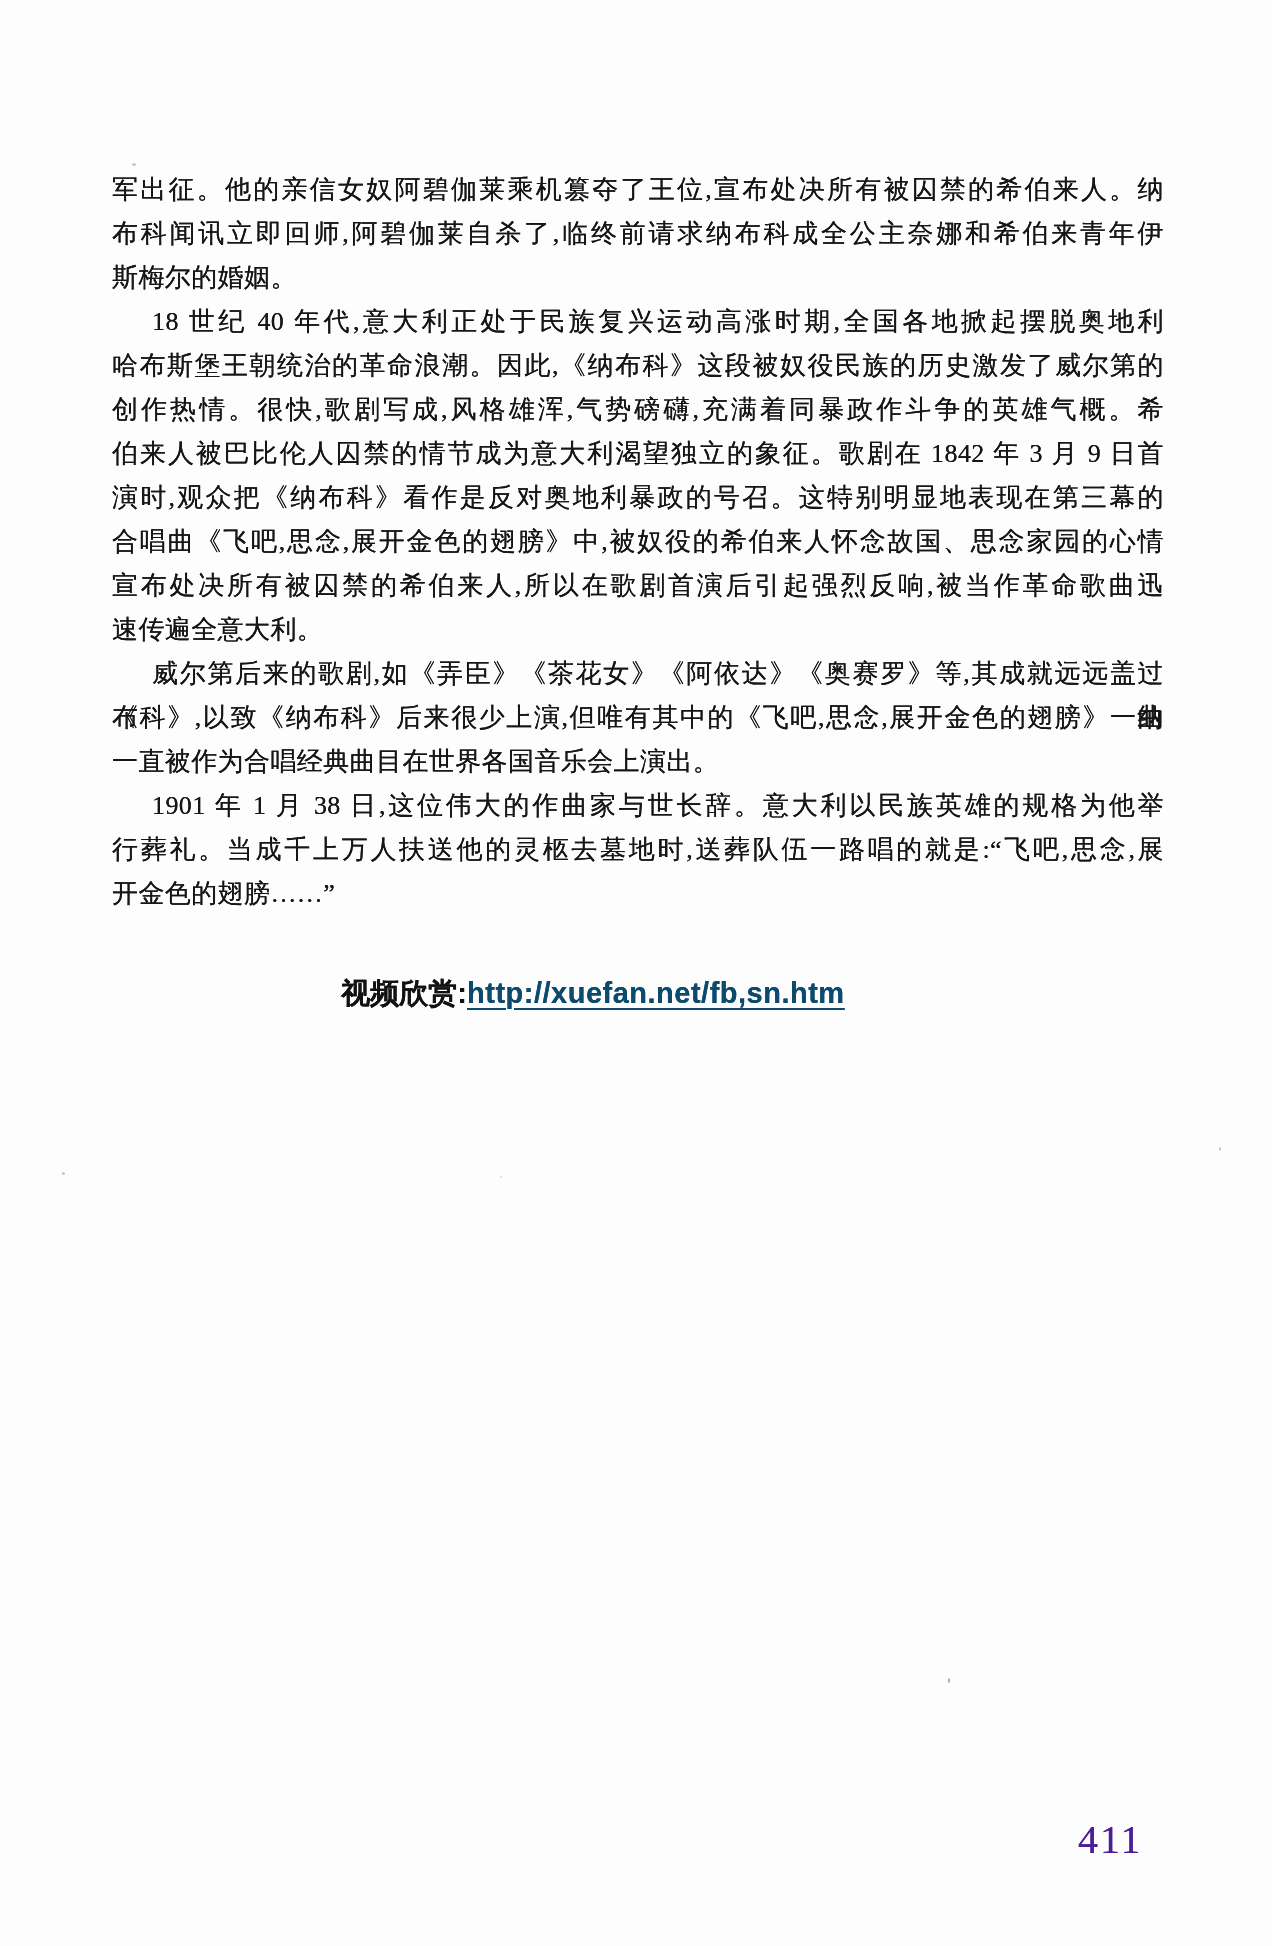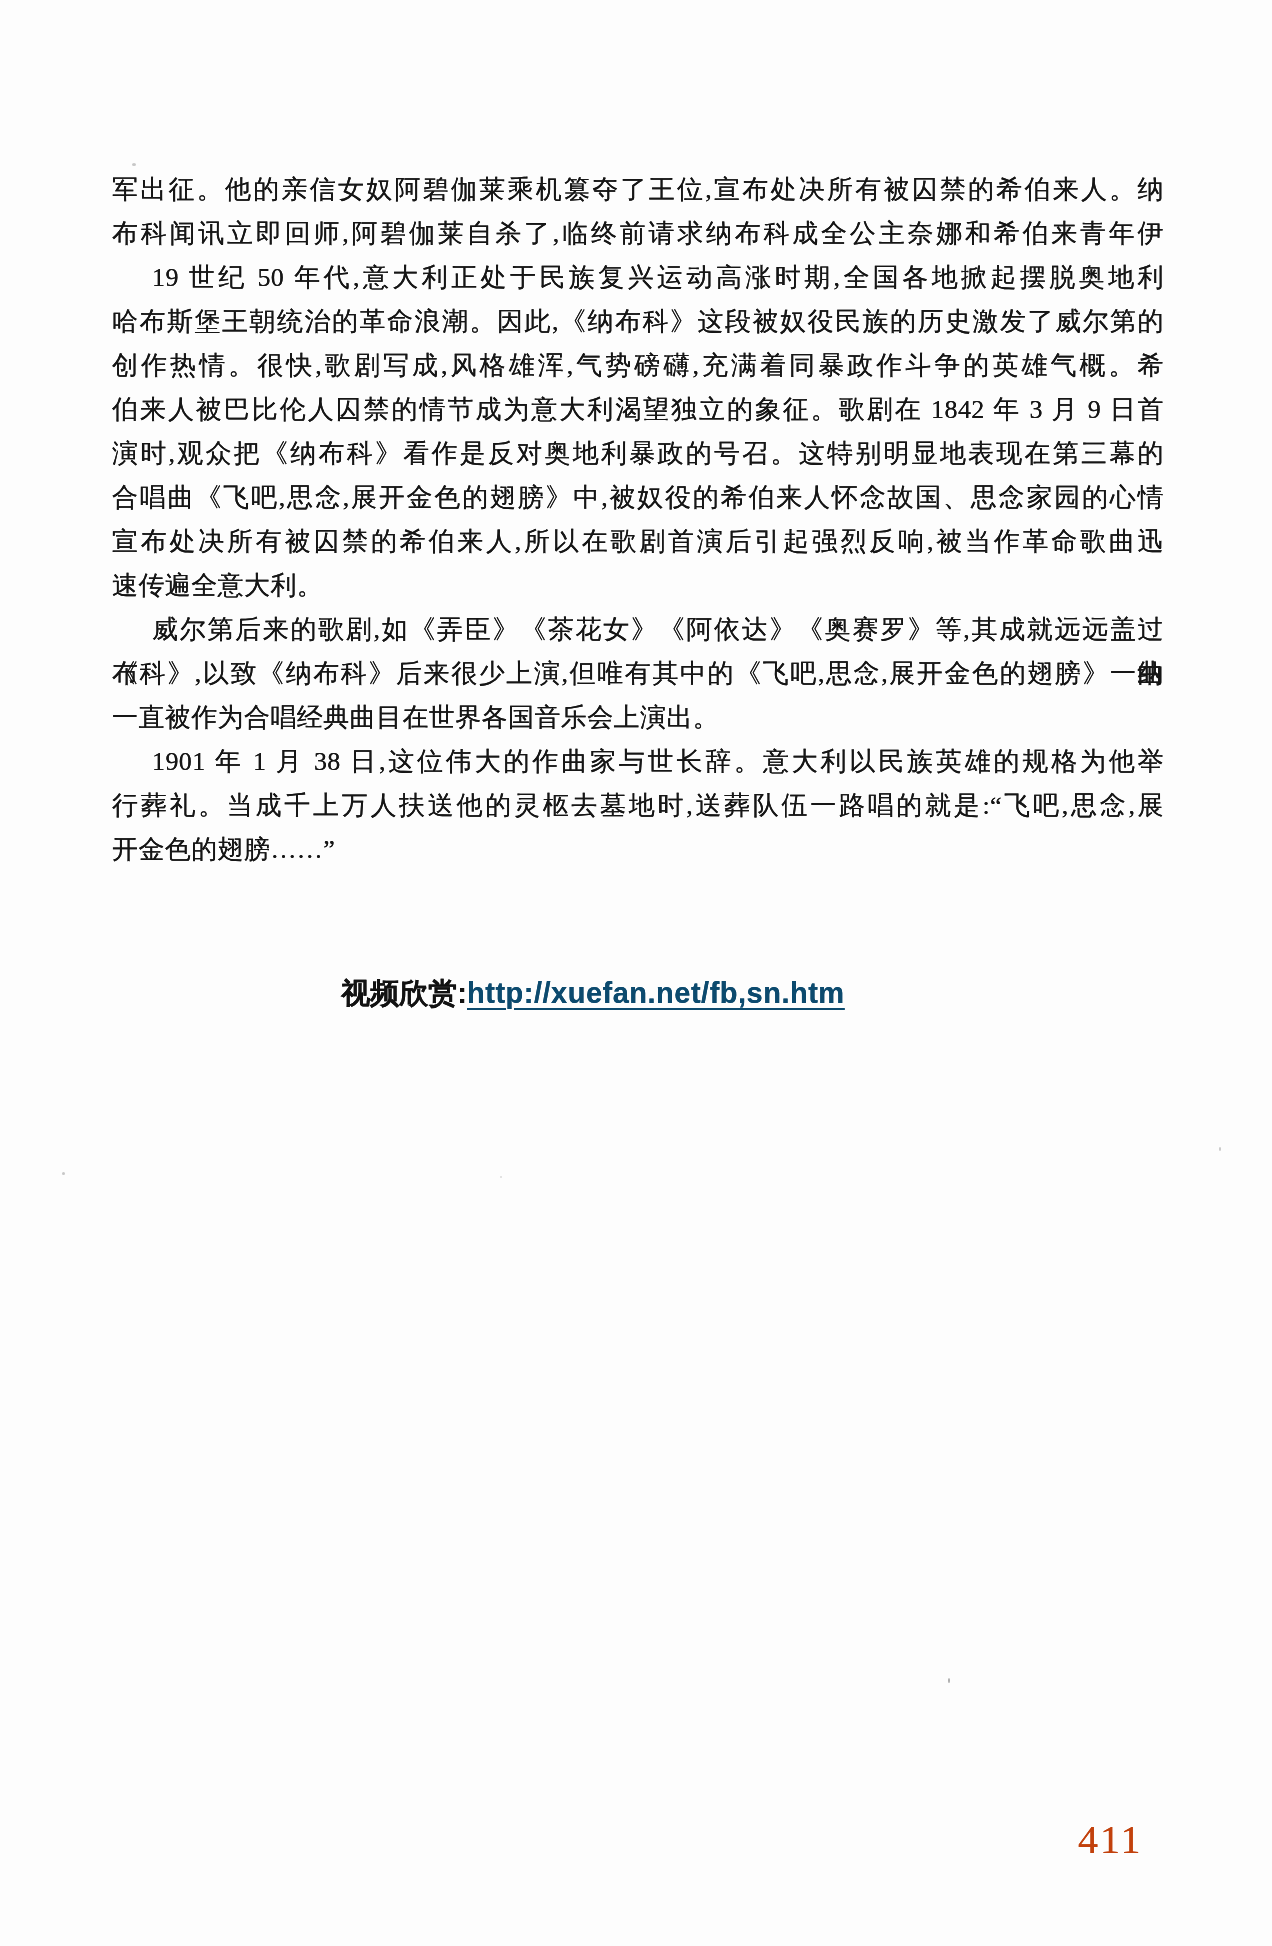--- a/index.html
+++ b/index.html
@@ -62,21 +62,21 @@
     letter-spacing: 0.5px;
   }
   
   .page-number {
     position: absolute;
     top: 1816px;
     left: 1078px;
     font-size: 40px;
     letter-spacing: 2px;
     font-family: "Liberation Serif", serif;
-    color: #c2410c;
+    color: #4c1d95;
     text-shadow: 0 0 0.5px currentColor;
   }
   
   .speck {
     position: absolute;
     border-radius: 50%;
     background: #9a9a9a;
     opacity: 0.55;
   }
   .speck.s1 { left: 132px; top: 163px; width: 4px; height: 3px; }
@@ -86,21 +86,22 @@
   .speck.s5 { left: 500px; top: 1176px; width: 2px; height: 2px; opacity: 0.35; }
 </style>
 </head>
 <body>
 
 <div class="page">
 
   <main class="text-block">
       <div class="line just">军出征。他的亲信女奴阿碧伽莱乘机篡夺了王位,宣布处决所有被囚禁的希伯来人。纳</div>
       <div class="line just">布科闻讯立即回师,阿碧伽莱自杀了,临终前请求纳布科成全公主奈娜和希伯来青年伊</div>
-      <div class="line just indent">19 世纪 50 年代,意大利正处于民族复兴运动高涨时期,全国各地掀起摆脱奥地利</div>
+      <div class="line">斯梅尔的婚姻。</div>
+      <div class="line just indent">18 世纪 40 年代,意大利正处于民族复兴运动高涨时期,全国各地掀起摆脱奥地利</div>
       <div class="line just">哈布斯堡王朝统治的革命浪潮。因此,《纳布科》这段被奴役民族的历史激发了威尔第的</div>
       <div class="line just">创作热情。很快,歌剧写成,风格雄浑,气势磅礴,充满着同暴政作斗争的英雄气概。希</div>
       <div class="line just">伯来人被巴比伦人囚禁的情节成为意大利渴望独立的象征。歌剧在 1842 年 3 月 9 日首</div>
       <div class="line just">演时,观众把《纳布科》看作是反对奥地利暴政的号召。这特别明显地表现在第三幕的</div>
       <div class="line just">合唱曲《飞吧,思念,展开金色的翅膀》中,被奴役的希伯来人怀念故国、思念家园的心情</div>
       <div class="line just">宣布处决所有被囚禁的希伯来人,所以在歌剧首演后引起强烈反响,被当作革命歌曲迅</div>
       <div class="line">速传遍全意大利。</div>
       <div class="line just indent">威尔第后来的歌剧,如《弄臣》《茶花女》《阿依达》《奥赛罗》等,其成就远远盖过《纳</div>
       <div class="line just">布科》,以致《纳布科》后来很少上演,但唯有其中的《飞吧,思念,展开金色的翅膀》一曲</div>
       <div class="line">一直被作为合唱经典曲目在世界各国音乐会上演出。</div>

